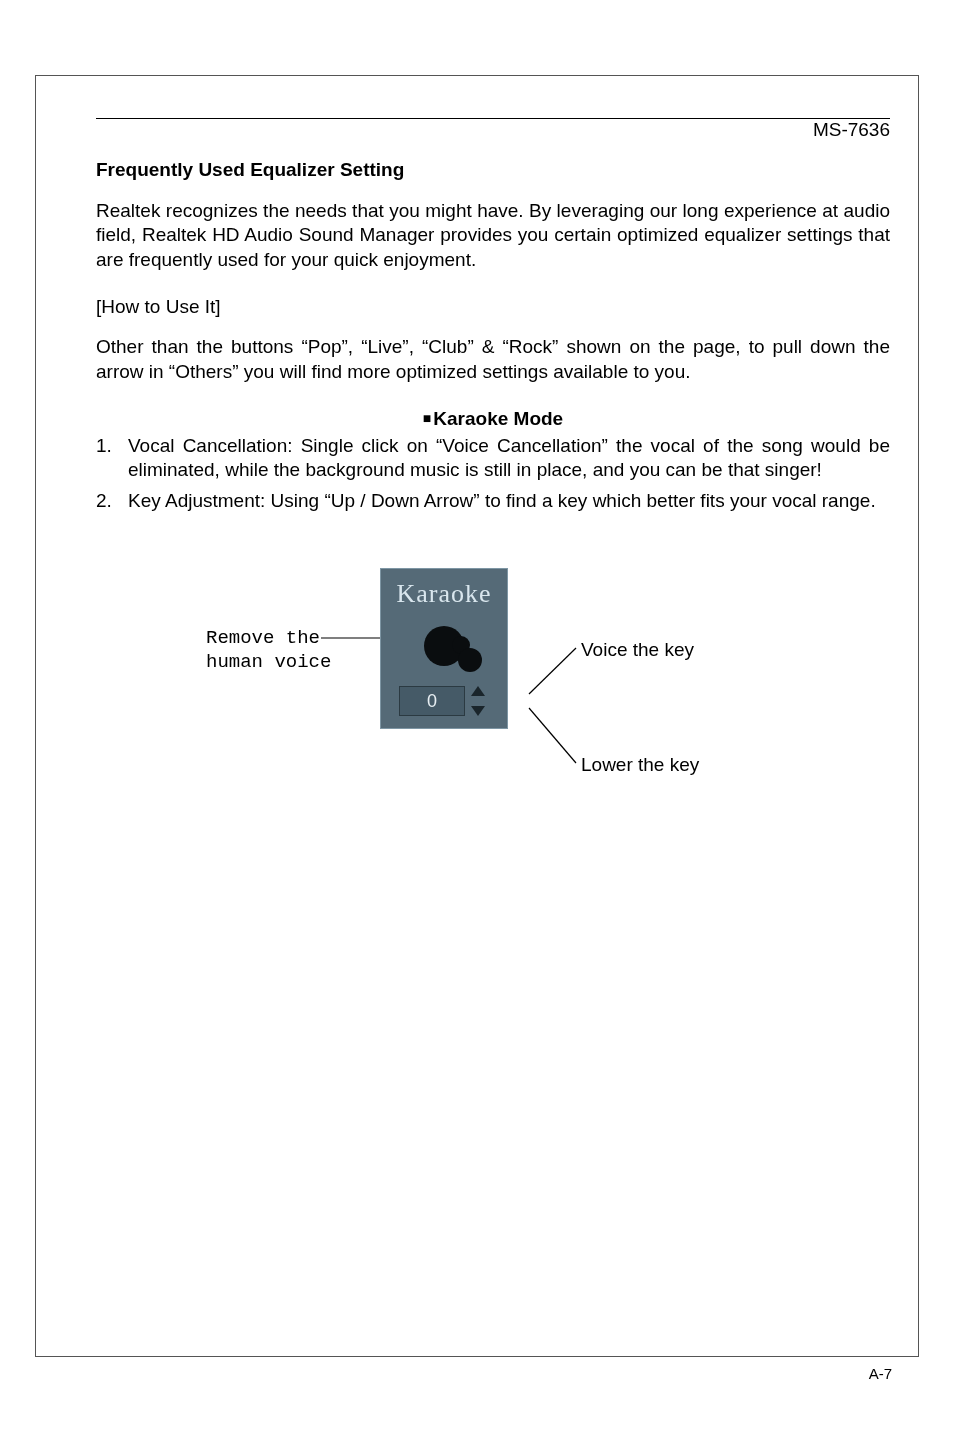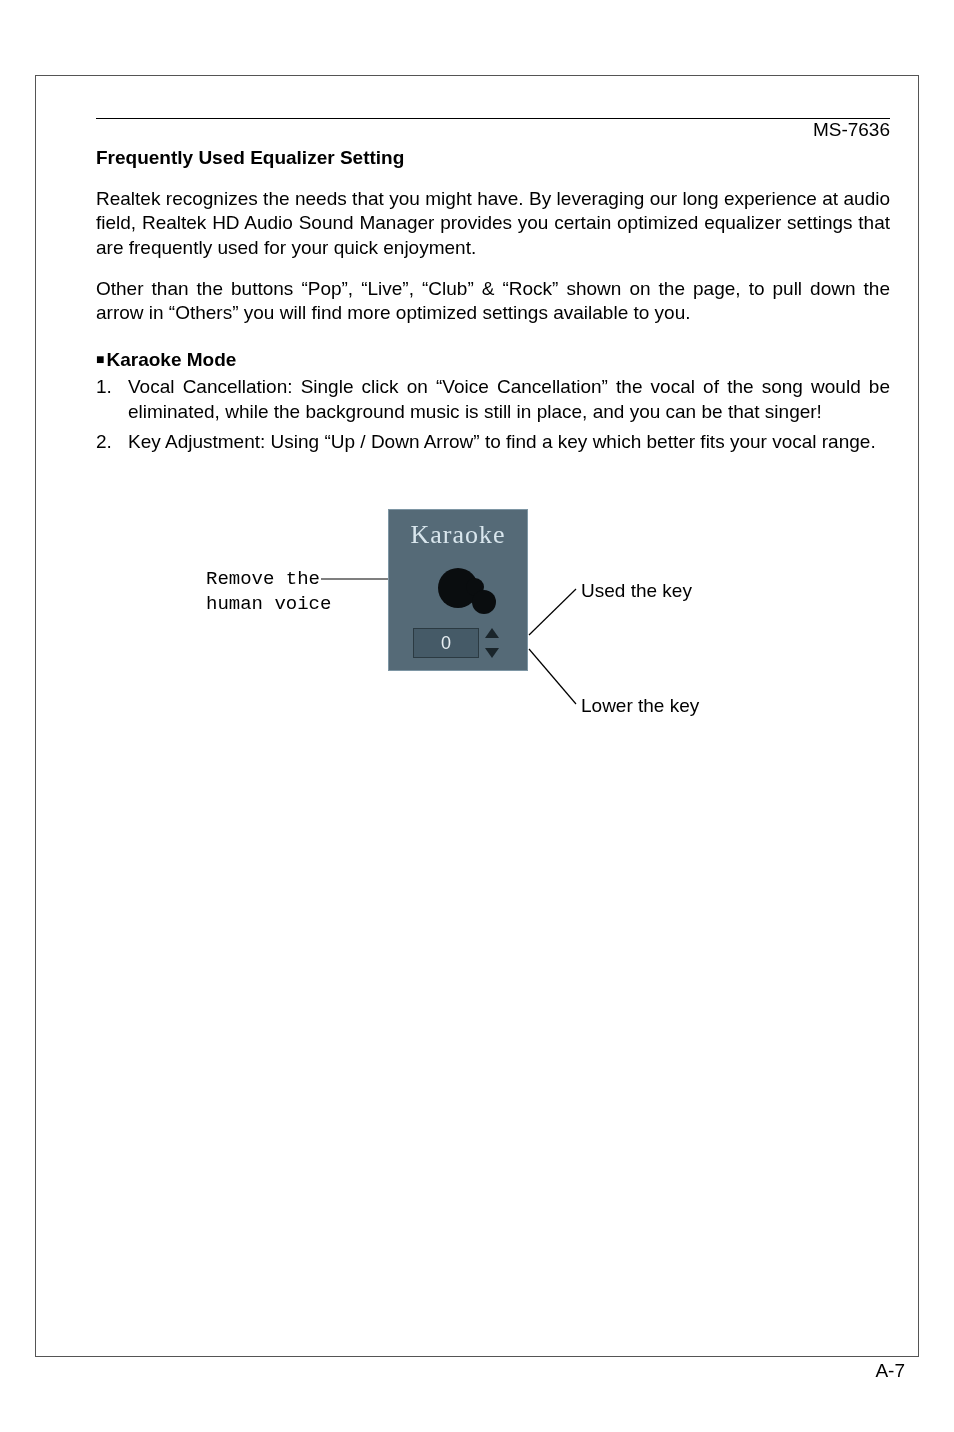--- a/index.html
+++ b/index.html
@@ -37,25 +37,25 @@
   .content {
     position: absolute;
     top: 70px;
     left: 60px;
     right: 28px;
     font-size: 19px;
     line-height: 1.3;
   }
   .section-title {
     font-weight: bold;
-    margin-top: 0;
+    margin-top: 12px;
   }
   .para { margin-top: 16px; text-align: justify; }
   .gap { margin-top: 22px; }
-  .sub-heading { margin-top: 22px; font-weight: bold; }
+  .sub-heading { margin-top: 22px; font-weight: bold; text-align: center; }
   .square { font-size: 14px; vertical-align: 2px; margin-right: 2px; }
   ol.custom { list-style: none; margin-top: 2px; }
   ol.custom li {
     padding-left: 32px;
     position: relative;
     text-align: justify;
     margin-bottom: 6px;
   }
   ol.custom li .num {
     position: absolute;
@@ -63,23 +63,23 @@
     top: 0;
   }
 
   .figure-area {
     position: relative;
     margin-top: 54px;
     height: 260px;
   }
   .karaoke-panel {
     position: absolute;
-    left: 292px;
+    left: 284px;
     top: 0;
-    width: 140px;
+    width: 128px;
     background: #556a77;
     border: 1px solid #7e96a4;
     text-align: center;
     padding-bottom: 12px;
   }
   .karaoke-title {
     color: #d9e6ed;
     font-family: Georgia, 'Times New Roman', serif;
     font-size: 26px;
     padding: 8px 0 6px;
@@ -153,58 +153,59 @@
     position: absolute;
     left: 0; top: 0;
     width: 100%;
     height: 100%;
     pointer-events: none;
   }
 
   .page-num {
     position: absolute;
     bottom: 50px;
-    right: 49px;
-    font-size: 19px;
+    right: 62px;
+    font-size: 15px;
   }
 </style>
 </head>
 <body>
 
 <div class="page-frame">
 
   <div class="header">MS-7636</div>
   <div class="header-rule"></div>
 
   <div class="content">
 
     <div class="section-title">Frequently Used Equalizer Setting</div>
     <div class="para">Realtek recognizes the needs that you might have. By leveraging our long experience at audio field, Realtek HD Audio Sound Manager provides you certain optimized equalizer settings that are frequently used for your quick enjoyment.</div>
 
+    <div class="gap">[How to Use It]</div>
     <div class="para">Other than the buttons “Pop”, “Live”, “Club” &amp; “Rock” shown on the page, to pull down the arrow in “Others” you will find more optimized settings available to you.</div>
 
     <div class="sub-heading">
       <span class="square">■</span><span>Karaoke Mode</span>
     </div>
 
     <ol class="custom">
       <li><span class="num">1.</span><span>Vocal Cancellation: Single click on “Voice Cancellation” the vocal of the song would be eliminated, while the background music is still in place, and you can be that singer!</span></li>
       <li><span class="num">2.</span><span>Key Adjustment: Using “Up / Down Arrow” to find a key which better fits your vocal range.</span></li>
     </ol>
 
     <div class="figure-area">
 
       <svg class="connector">
         <line x1="225" y1="70" x2="330" y2="70" stroke="#000" stroke-width="1.2"></line>
         <line x1="433" y1="126" x2="480" y2="80" stroke="#000" stroke-width="1.2"></line>
         <line x1="433" y1="140" x2="480" y2="195" stroke="#000" stroke-width="1.2"></line>
       </svg>
 
       <div class="callout callout-left">Remove the human voice</div>
-      <div class="callout callout-right1">Used the key</div>
+      <div class="callout callout-right1">Voice the key</div>
       <div class="callout callout-right2">Lower the key</div>
 
       <div class="karaoke-panel">
         <div class="karaoke-title">Karaoke</div>
         <div class="karaoke-icon-row">
           <div class="head-shape"></div>
         </div>
         <div class="key-row">
           <div class="key-display">0</div>
           <div class="key-arrows">

